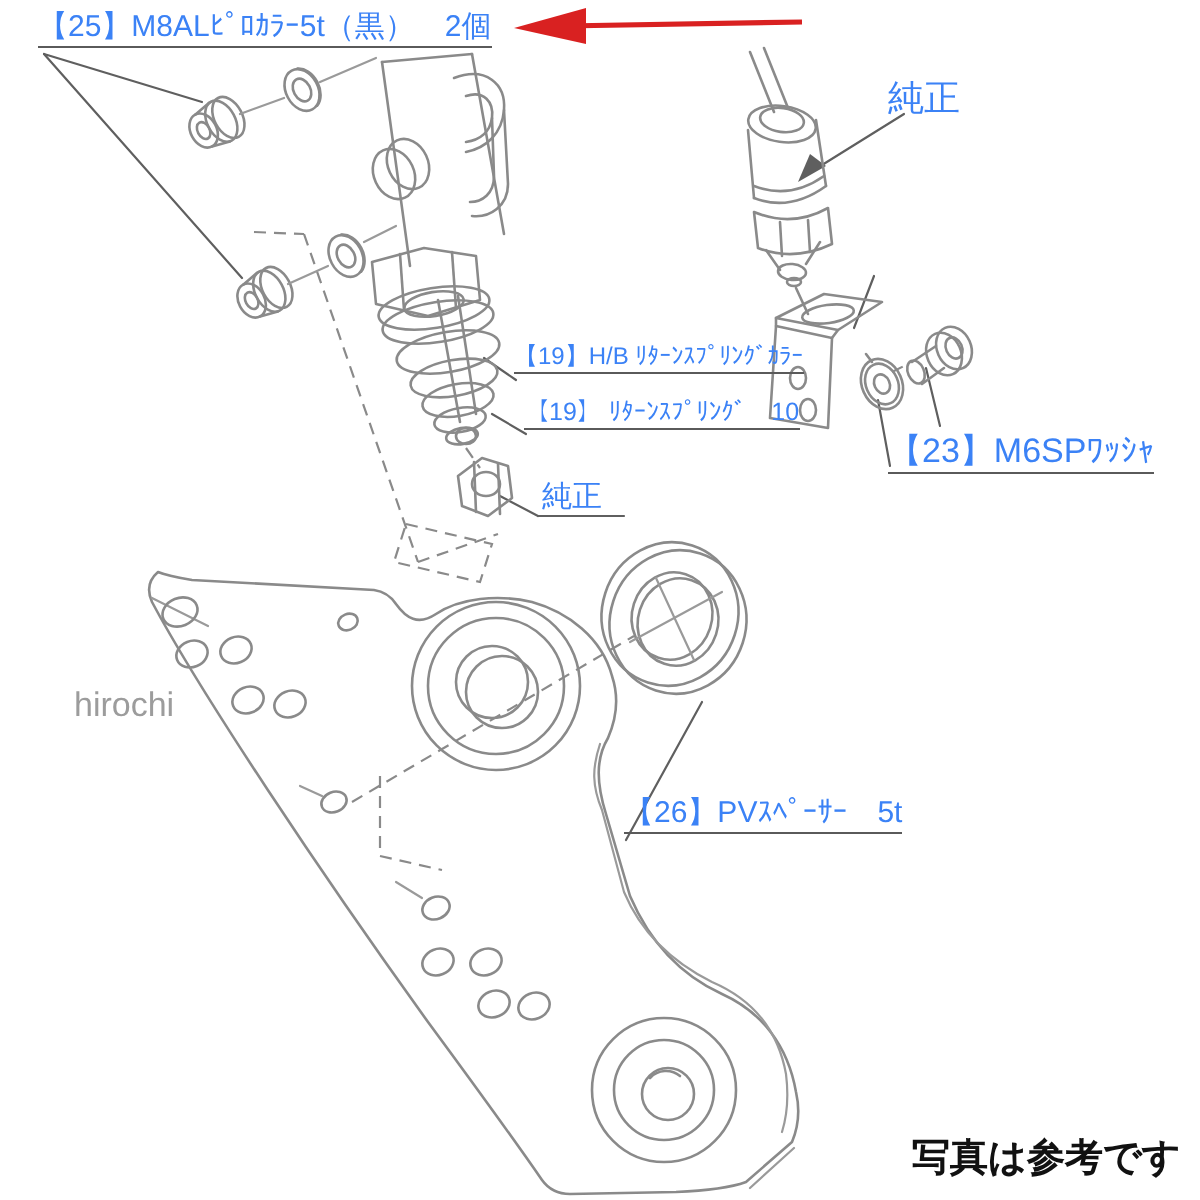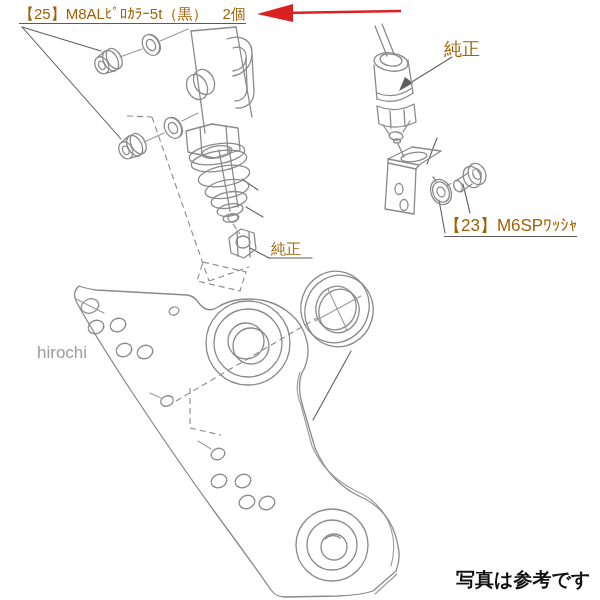--- a/index.html
+++ b/index.html
@@ -2,21 +2,21 @@
 <html><head>
 <meta charset="utf-8">
 <style>
   html,body{margin:0;padding:0;background:#fff;}
   .stage{
     position:relative;width:600px;height:600px;background:#ffffff;
     font-family:"Liberation Sans","DejaVu Sans",sans-serif;overflow:hidden;
   }
   .stage svg{position:absolute;left:0;top:0;}
   .lbl{
-    position:absolute;white-space:nowrap;color:#a16207;
+    position:absolute;white-space:nowrap;color:#3b82f6;
     font-family:"Liberation Sans","DejaVu Sans",sans-serif;
     line-height:1.05;letter-spacing:0px;
   }
   .underline{border-bottom:1.4px solid #5a5a5a;padding-bottom:1px;}
   .lbl-25{left:19px;top:6px;font-size:15px;}
   .lbl-oem-top{left:444px;top:40px;font-size:18px;}
   .lbl-22{left:436px;top:121px;font-size:11px;}
   .lbl-19a{left:257px;top:172px;font-size:12px;}
   .lbl-19b{left:262px;top:200px;font-size:12.5px;}
   .lbl-23a{left:469px;top:198px;font-size:11px;}
@@ -216,17 +216,20 @@
       <ellipse class="ln" cx="339" cy="311" rx="34" ry="36" transform="rotate(18 339 311)"></ellipse>
       <ellipse class="ln" cx="336" cy="308" rx="20" ry="22" transform="rotate(18 336 308)"></ellipse>
       <ellipse class="ln" cx="339" cy="311" rx="20" ry="22" transform="rotate(18 339 311)"></ellipse>
       <line class="ln2" x1="315" y1="321" x2="361" y2="296"></line>
       <line class="ln2" x1="328" y1="289" x2="347" y2="330"></line>
     </g>
   </svg>
 
   <div class="lbl lbl-25 underline">【25】M8ALﾋﾟﾛｶﾗｰ5t（黒）　2個</div>
   <div class="lbl lbl-oem-top">純正</div>
+  <div class="lbl lbl-19a underline">【19】H/B ﾘﾀｰﾝｽﾌﾟﾘﾝｸﾞｶﾗｰ</div>
+  <div class="lbl lbl-19b underline">【19】 ﾘﾀｰﾝｽﾌﾟﾘﾝｸﾞ　10</div>
   <div class="lbl lbl-23b underline">【23】M6SPﾜｯｼｬ</div>
   <div class="lbl lbl-oem-bot">純正</div>
+  <div class="lbl lbl-26 underline">【26】PVｽﾍﾟｰｻｰ　5t</div>
   <div class="lbl watermark">hirochi</div>
   <div class="lbl footer">写真は参考です</div>
 </div>
 
 </body></html>

